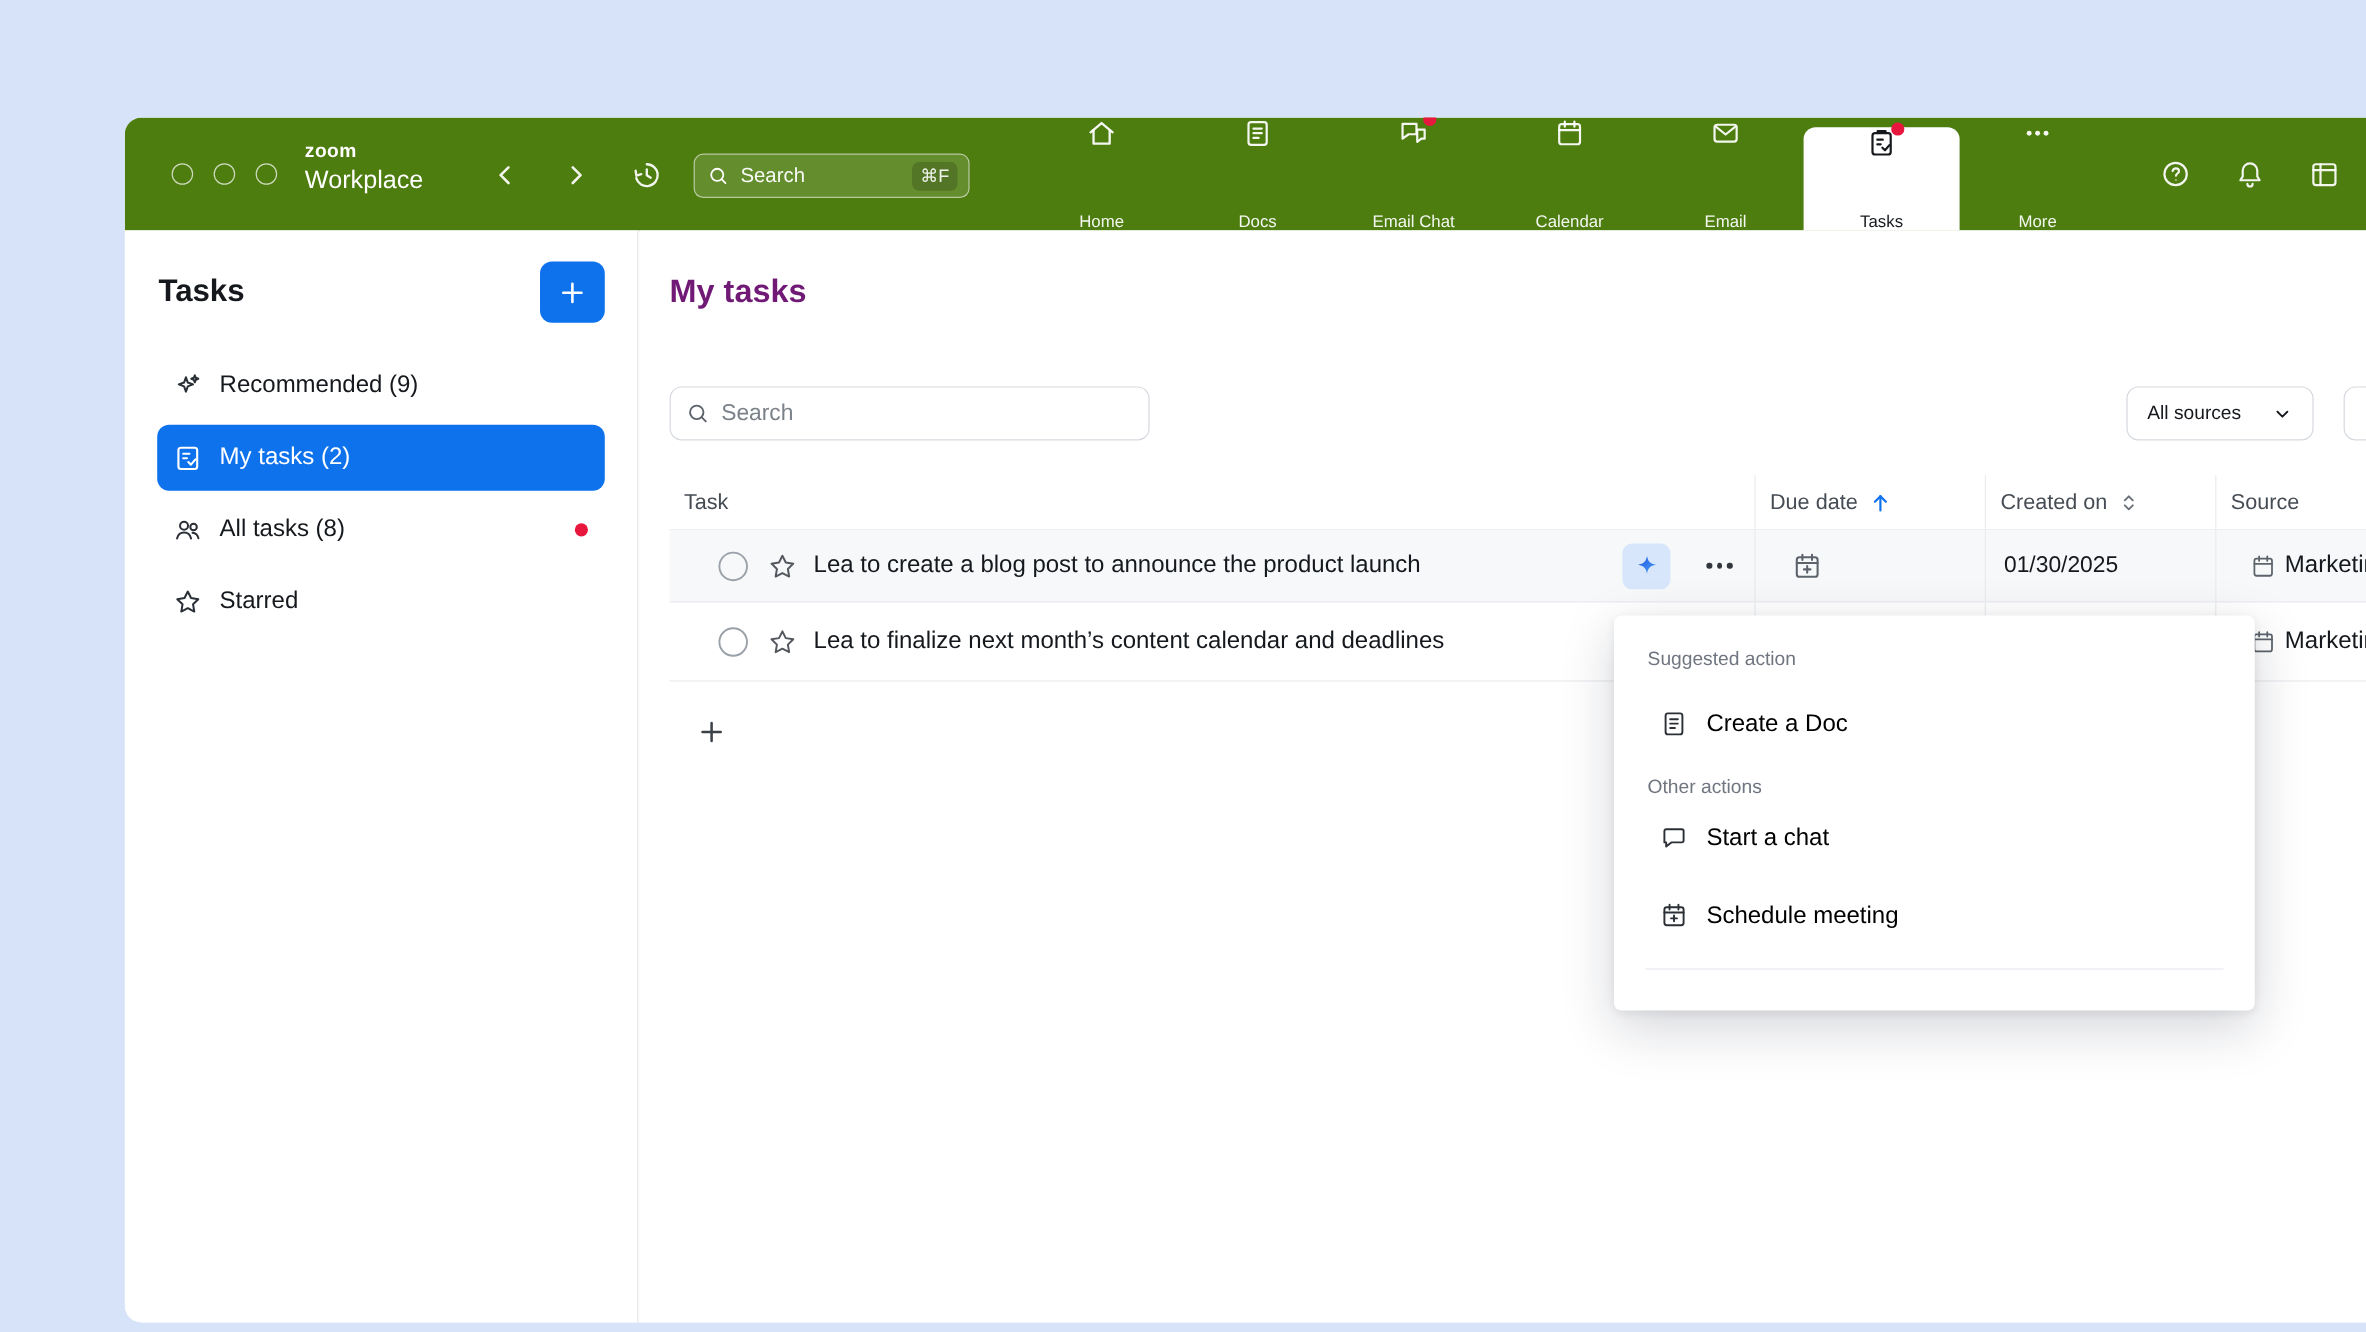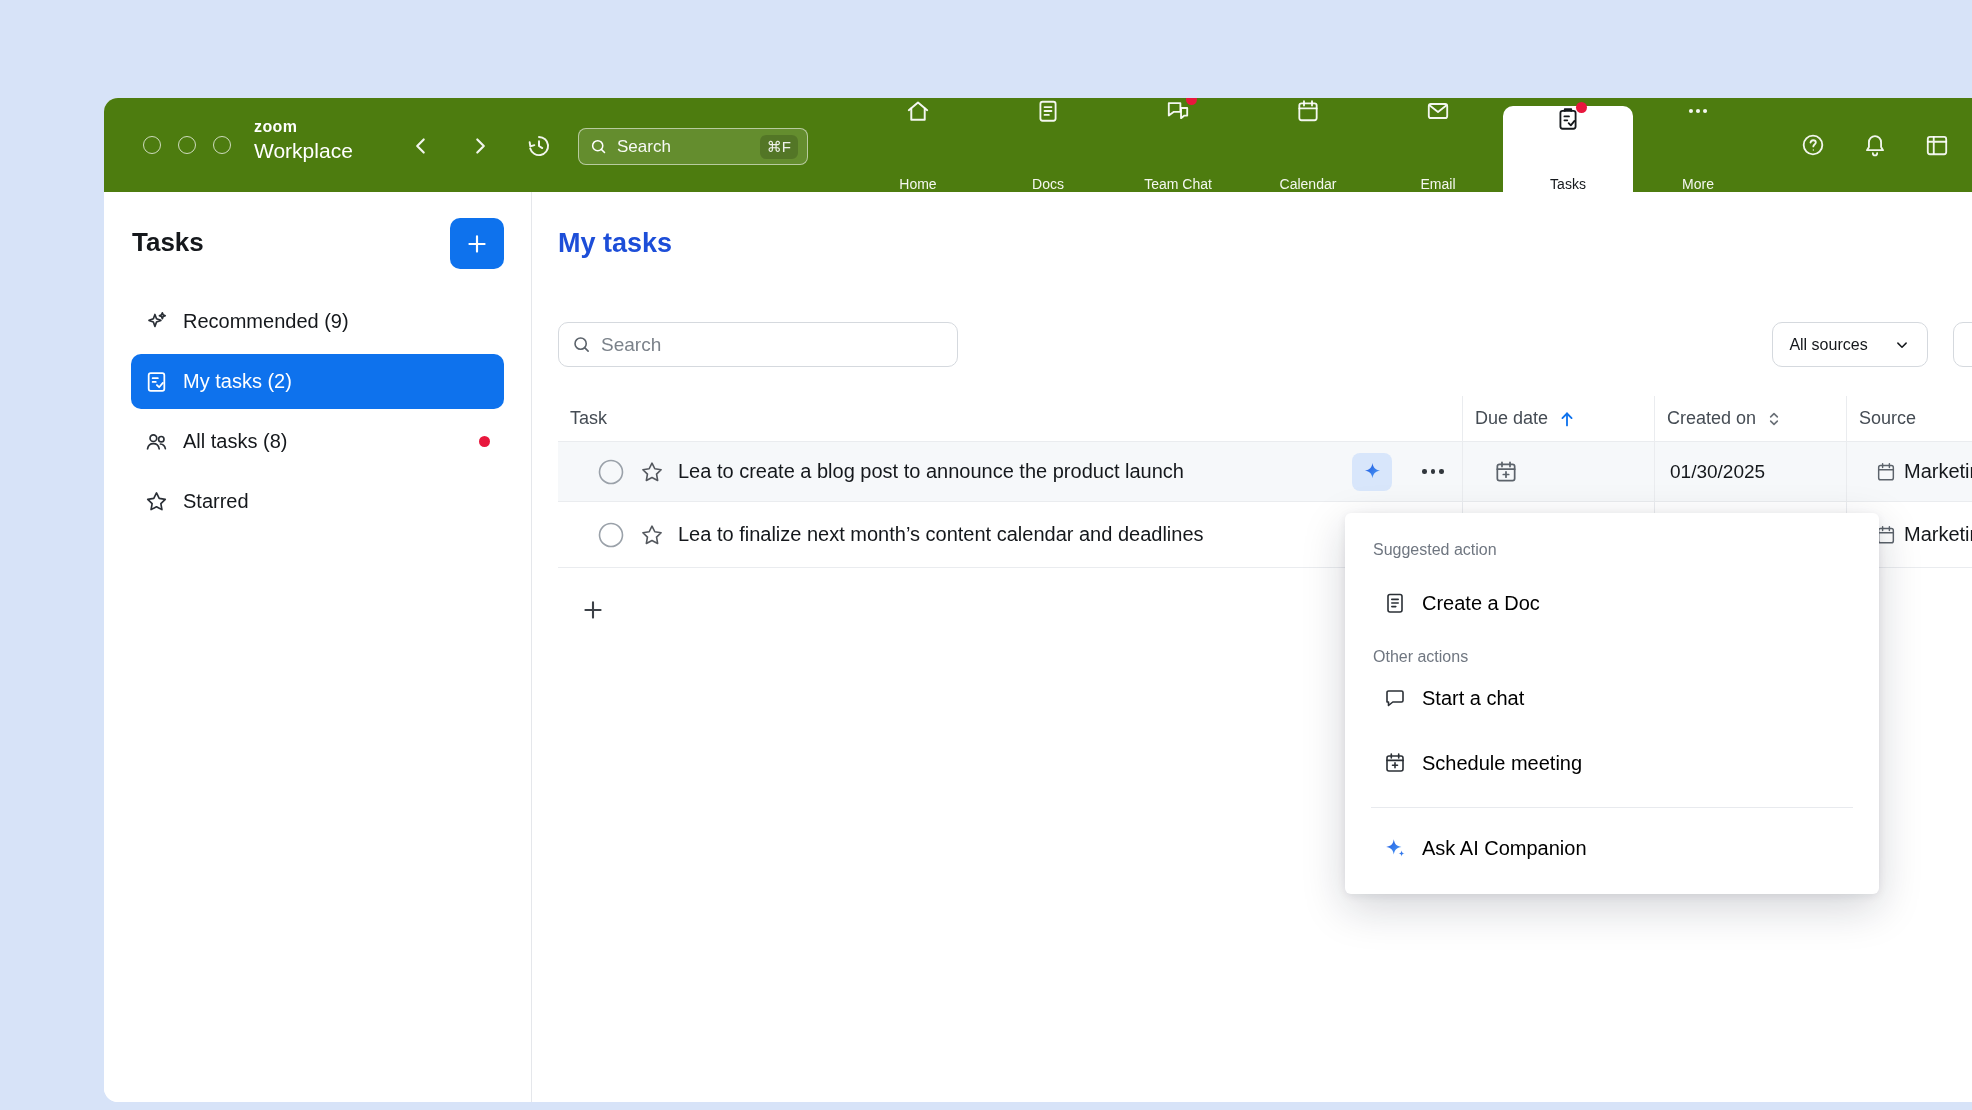--- a/index.html
+++ b/index.html
@@ -77,21 +77,21 @@
     position: relative; height: 55px; margin-bottom: 5px; border-radius: 10px;
     display: flex; align-items: center; gap: 14px; padding: 0 14px 0 13px;
     font-size: 20px; color: #15181c; cursor: pointer;
   }
   .sb-item .sico { width: 25px; height: 25px; color: #2a2f36; flex: none; }
   .sb-item.selected { background: #0E72ED; color: #fff; }
   .sb-item.selected .sico { color: #fff; }
   .sb-dot { position: absolute; right: 14px; top: 22px; width: 11px; height: 11px; border-radius: 50%; background: #E8173D; }
   
   .content { position: absolute; left: 429px; top: 94px; right: 0; bottom: 0; background: #fff; overflow: hidden; }
-  .page-title { position: absolute; left: 25px; top: 36px; font-size: 27px; font-weight: 700; color: #1d4ed8; }
+  .page-title { position: absolute; left: 25px; top: 36px; font-size: 27px; font-weight: 700; color: #701a75; }
   .m-search {
     position: absolute; left: 25px; top: 130px; width: 400px; height: 45px;
     border: 1px solid #d5d9de; border-radius: 10px;
     display: flex; align-items: center; gap: 9px; padding: 0 12px; background: #fff;
   }
   .m-search .mico { width: 21px; height: 21px; color: #5b626a; flex: none; }
   .m-search input { border: none; outline: none; font-size: 19px; flex: 1; font-family: inherit; color: #15181c; }
   .m-search input::placeholder { color: #7b828a; }
   .sources {
     position: absolute; left: 1239px; top: 130px; width: 156px; height: 45px;
@@ -222,21 +222,21 @@
         <div class="nav-item">
           <span class="nav-icon-wrap">
             <span>
               <svg viewBox="0 0 24 24" width="26" height="26" fill="none" stroke="currentColor" stroke-width="1.7" stroke-linecap="round" stroke-linejoin="round">
                   <path d="M3.5 4.8h10.7v8H8.2l-4.7 3.4z"></path>
                   <path d="M14.8 9.2h5.7v7h-2.6l-3.1 2.4V9.2z"></path>
                 </svg>
             </span>
             <span class="badge-dot"></span>
           </span>
-          <span>Team Chat</span>
+          <span>Email Chat</span>
         </div>
         <div class="nav-item">
           <span class="nav-icon-wrap"><span>
             <svg viewBox="0 0 24 24" width="26" height="26" fill="none" stroke="currentColor" stroke-width="1.7" stroke-linecap="round" stroke-linejoin="round">
                   <rect x="4" y="5" width="16" height="15.5" rx="2"></rect>
                   <path d="M4 9.6h16M8.3 3v4M15.7 3v4"></path>
                 </svg>
           </span></span>
           <span>Calendar</span>
         </div>
@@ -516,31 +516,16 @@
         <span class="pico">
           <svg viewBox="0 0 24 24" width="24" height="24" fill="none" stroke="currentColor" stroke-width="1.6" stroke-linecap="round" stroke-linejoin="round">
               <rect x="4" y="5" width="16" height="15" rx="2"></rect>
               <path d="M8.3 3v4M15.7 3v4M4 9.4h16"></path>
               <path d="M12 11.8v5M9.5 14.3h5"></path>
             </svg>
         </span>
         <span>Schedule meeting</span>
       </div>
       <div class="pu-divider"></div>
-      <div class="pu-item">
-        <span class="pico">
-          <svg viewBox="0 0 24 24" width="24" height="24">
-              <defs>
-                <linearGradient id="ai-g2" x1="0" y1="0" x2="1" y2="1">
-                  <stop offset="0" stop-color="#1d55e0"></stop>
-                  <stop offset="1" stop-color="#4fa0f7"></stop>
-                </linearGradient>
-              </defs>
-              <path fill="url(#ai-g2)" d="M10.8 3.2c.8 4.9 2.8 6.9 7.7 7.7-4.9.8-6.9 2.8-7.7 7.7-.8-4.9-2.8-6.9-7.7-7.7 4.9-.8 6.9-2.8 7.7-7.7Z"></path>
-              <path fill="url(#ai-g2)" d="M18.6 14.6c.3 2 1 2.7 3 3-2 .3-2.7 1-3 3-.3-2-1-2.7-3-3 2-.3 2.7-1 3-3Z"></path>
-            </svg>
-        </span>
-        <span>Ask AI Companion</span>
-      </div>
     </div>
 
   </div>
 </div>
 
 </body></html>

